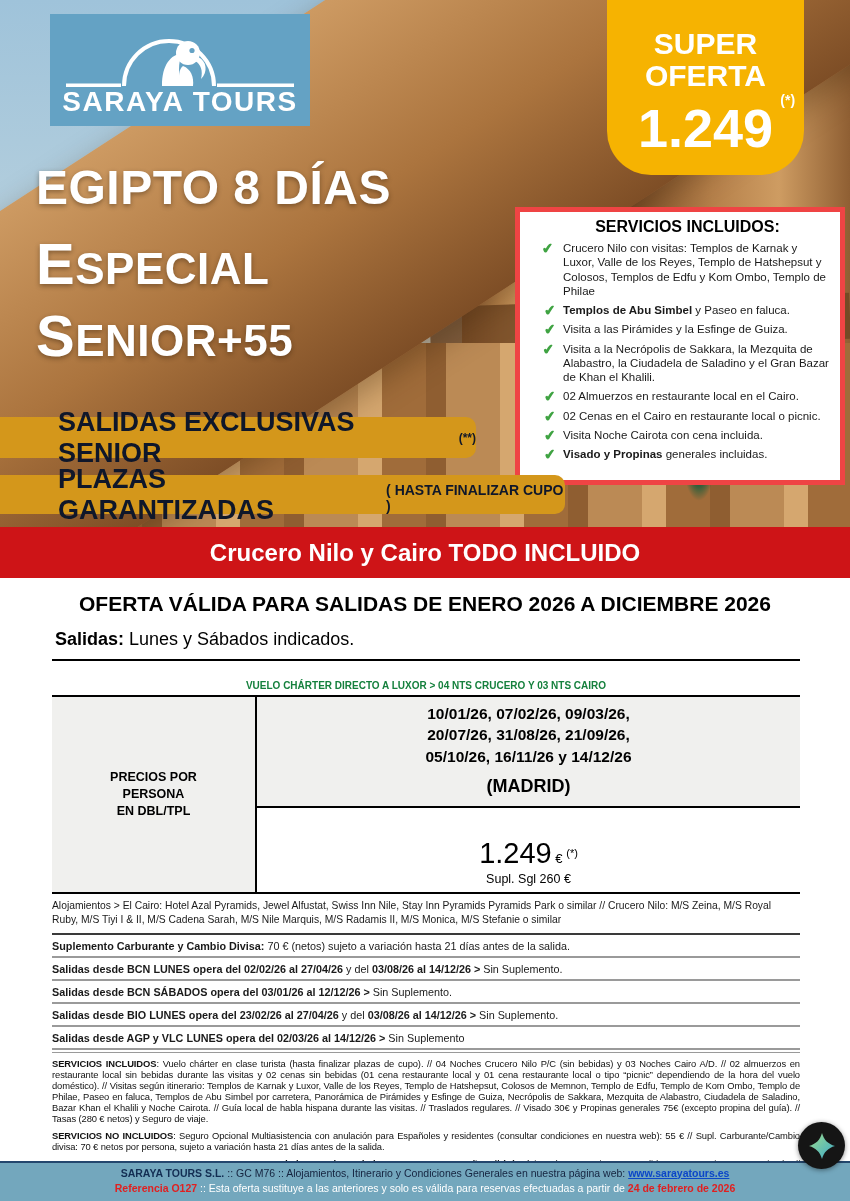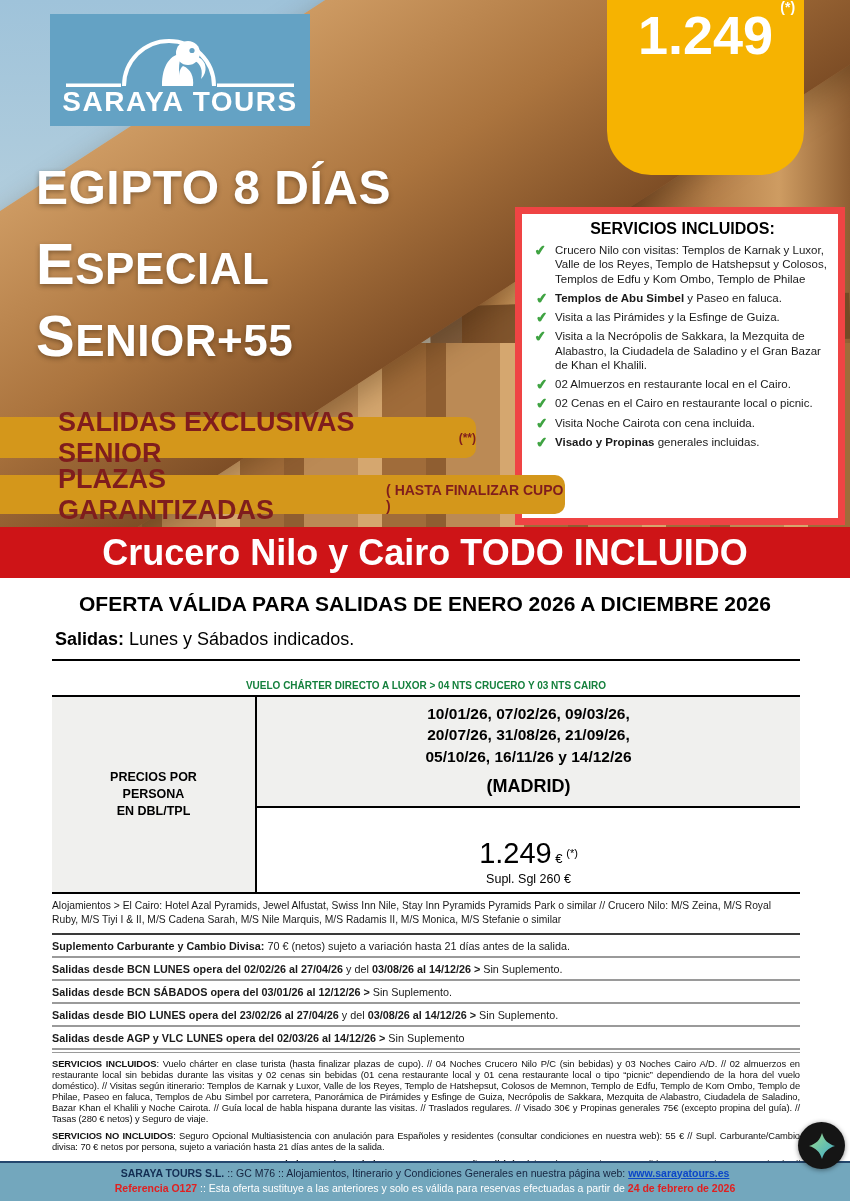--- a/index.html
+++ b/index.html
@@ -38,37 +38,37 @@
   .badge-sup { position:absolute; right:-22px; top:-8px; font-size:14px; font-weight:700; }
   
   .hero-title { position:absolute; left:36px; z-index:2; color:#fff; font-weight:700;
     text-shadow:0 2px 5px rgba(50,30,10,.45); letter-spacing:.5px; }
   .tl1 { top:160px; font-size:48px; }
   .tl23 { font-size:44px; }
   .tl23::first-letter { font-size:58px; }
   .tl2 { top:230px; }
   .tl3 { top:302px; }
   
-  .svc-box { position:absolute; left:515px; top:207px; width:330px; height:318px;
-    background:#fff; border:7px solid #ef4444; padding:6px 9px 4px 14px; z-index:2; }
+  .svc-box { position:absolute; left:515px; top:207px; width:330px; height:278px;
+    background:#fff; border:5px solid #ef4444; padding:6px 9px 4px 24px; z-index:2; }
   .svc-title { text-align:center; font-weight:700; font-size:16px; margin-bottom:5px; color:#000; }
   .svc-list { list-style:none; }
   .svc-list li { display:flex; gap:4px; margin-bottom:5px; font-size:11.5px; line-height:1.24; color:#1a1a1a; }
   .chk { color:#3fa342; font-size:14px; line-height:1; flex:0 0 15px; transform:rotate(-6deg); font-weight:700; }
   .svc-b { font-weight:700; }
   
-  .gbanner { position:absolute; left:0; background:#d4971b; color:#7f1d1d; font-weight:700;
+  .gbanner { position:absolute; left:0; background:#d4971b; color:#0f172a; font-weight:700;
     display:flex; align-items:center; padding-left:58px; z-index:2; border-radius:0 10px 10px 0; }
   .gb1 { top:417px; width:476px; height:41px; font-size:27px; }
   .gb1 sup { font-size:12px; margin-left:3px; }
   .gb2 { top:475px; width:565px; height:39px; font-size:27px; }
   .gb2-suffix { font-size:14px; margin-left:9px; margin-top:6px; }
   
   .ribbon { position:absolute; left:0; top:527px; width:850px; height:51px; background:#ce1417;
-    color:#fff; font-weight:700; font-size:36px; display:flex; align-items:center; justify-content:center; z-index:2; }
+    color:#fff; font-weight:700; font-size:24px; display:flex; align-items:center; justify-content:center; z-index:2; }
   
   .content { position:absolute; left:0; top:578px; width:850px; }
   .validity { margin-top:14px; text-align:center; font-weight:700; font-size:21px; color:#000; }
   .salidas { margin:13px 0 0 55px; font-size:18px; color:#000; }
   .salidas b { font-weight:700; }
   .tbl { margin:9px 50px 0 52px; border-top:2.5px solid #000; border-bottom:2.5px solid #000; }
   .tbl-head { text-align:center; font-weight:700; font-size:10px; padding:3px 0 4px; border-bottom:2px solid #000; background:#fff; color:#15803d;margin-top:16px; }
   .tbl-body { display:flex; }
   .tbl-left { width:205px; background:#f0f0ee; border-right:2px solid #000;
     display:flex; flex-direction:column; justify-content:center; align-items:center; gap:3px;
@@ -127,20 +127,24 @@
         <path d="M112,70 C112,48 121,39 132,37 C128,48 128,58 132,70 Z" fill="#ffffff"></path>
         <path d="M133,50 C141,53 144,61 143,70 L130,70 C128,60 129,53 133,50 Z" fill="#ffffff"></path>
         <circle cx="138" cy="37" r="12" fill="#ffffff"></circle>
         <circle cx="142" cy="34.5" r="2.6" fill="#64a2c4"></circle>
         <path d="M148,41 C157,45 158,56 151,63 C153,55 151,48 145,45 Z" fill="#ffffff"></path>
       </svg>
       <div class="logo-text">SARAYA TOURS</div>
     </div>
 
     <div class="badge">
+      <div class="badge-l1">
+        <div>SUPER</div>
+        <div>OFERTA</div>
+      </div>
       <div class="badge-price"><span>1.249</span><span class="badge-sup">(*)</span></div>
     </div>
 
     <div class="hero-title tl1">EGIPTO 8 DÍAS</div>
     <div class="hero-title tl23 tl2">ESPECIAL</div>
     <div class="hero-title tl23 tl3">SENIOR+55</div>
 
     <div class="svc-box">
       <div class="svc-title">SERVICIOS INCLUIDOS:</div>
       <ul class="svc-list">

